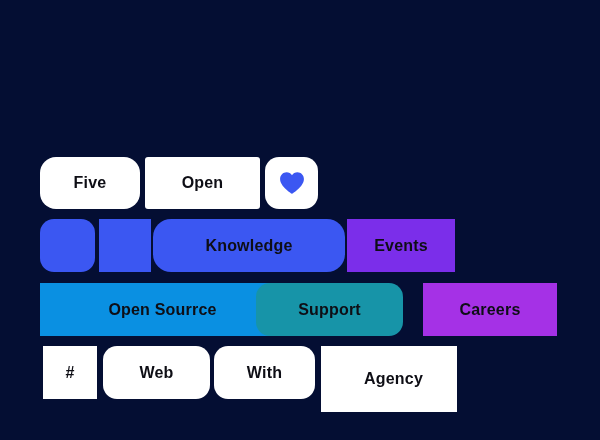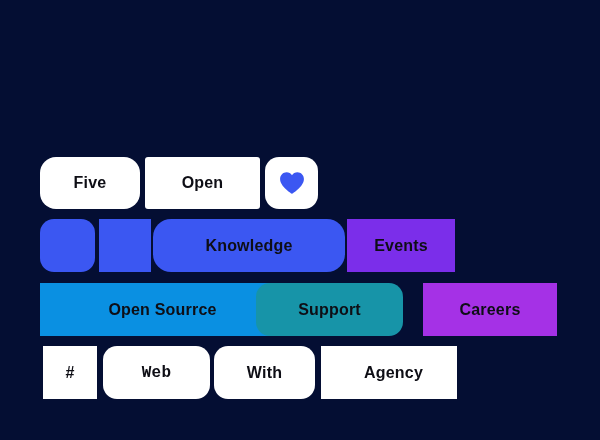--- a/index.html
+++ b/index.html
@@ -38,23 +38,23 @@
   .t-knowledge {left:153px; top:219px; width:192px; height:53px; border-radius:18px;}
   .t-events    {left:347px; top:219px; width:108px; height:53px;text-align:center;}
 
   
   .t-opensource{left:40px;  top:283px; width:245px; height:53px;}
   .t-support   {left:256px; top:283px; width:147px; height:53px; border-radius:14px;}
   .t-careers   {left:407px; top:283px; width:134px; height:53px;margin-left:16px;}
 
   
   .t-hash   {left:43px;  top:346px; width:54px;  height:53px;}
-  .t-web    {left:103px; top:346px; width:107px; height:53px; border-radius:14px;font-family:Liberation Mono, monospace;}
+  .t-web    {left:103px; top:346px; width:107px; height:53px; border-radius:14px;}
   .t-with   {left:214px; top:346px; width:101px; height:53px; border-radius:14px;text-align:right;}
-  .t-agency {left:321px; top:346px; width:136px; height:53px;padding-left:9px;}
+  .t-agency {left:321px; top:346px; width:136px; height:66px;padding-left:9px;}
 </style>
 </head>
 <body style="background: rgb(4, 14, 51);">
 
 <div class="tile bg-white r16 t-five">Five</div>
 <div class="tile bg-white r3  t-sense">Open</div>
 <div class="tile bg-white t-heart">
   <span>
     <svg viewBox="0 0 24 22" style="width:26px;height:24px;display:block;">
       <path d="M12 21 C12 21 1 14.5 1 7.3 C1 3.6 3.8 1 7 1 C9.1 1 11 2.1 12 3.8 C13 2.1 14.9 1 17 1 C20.2 1 23 3.6 23 7.3 C23 14.5 12 21 12 21 Z" fill="var(--royal-blue,#3b57f2)"></path>

